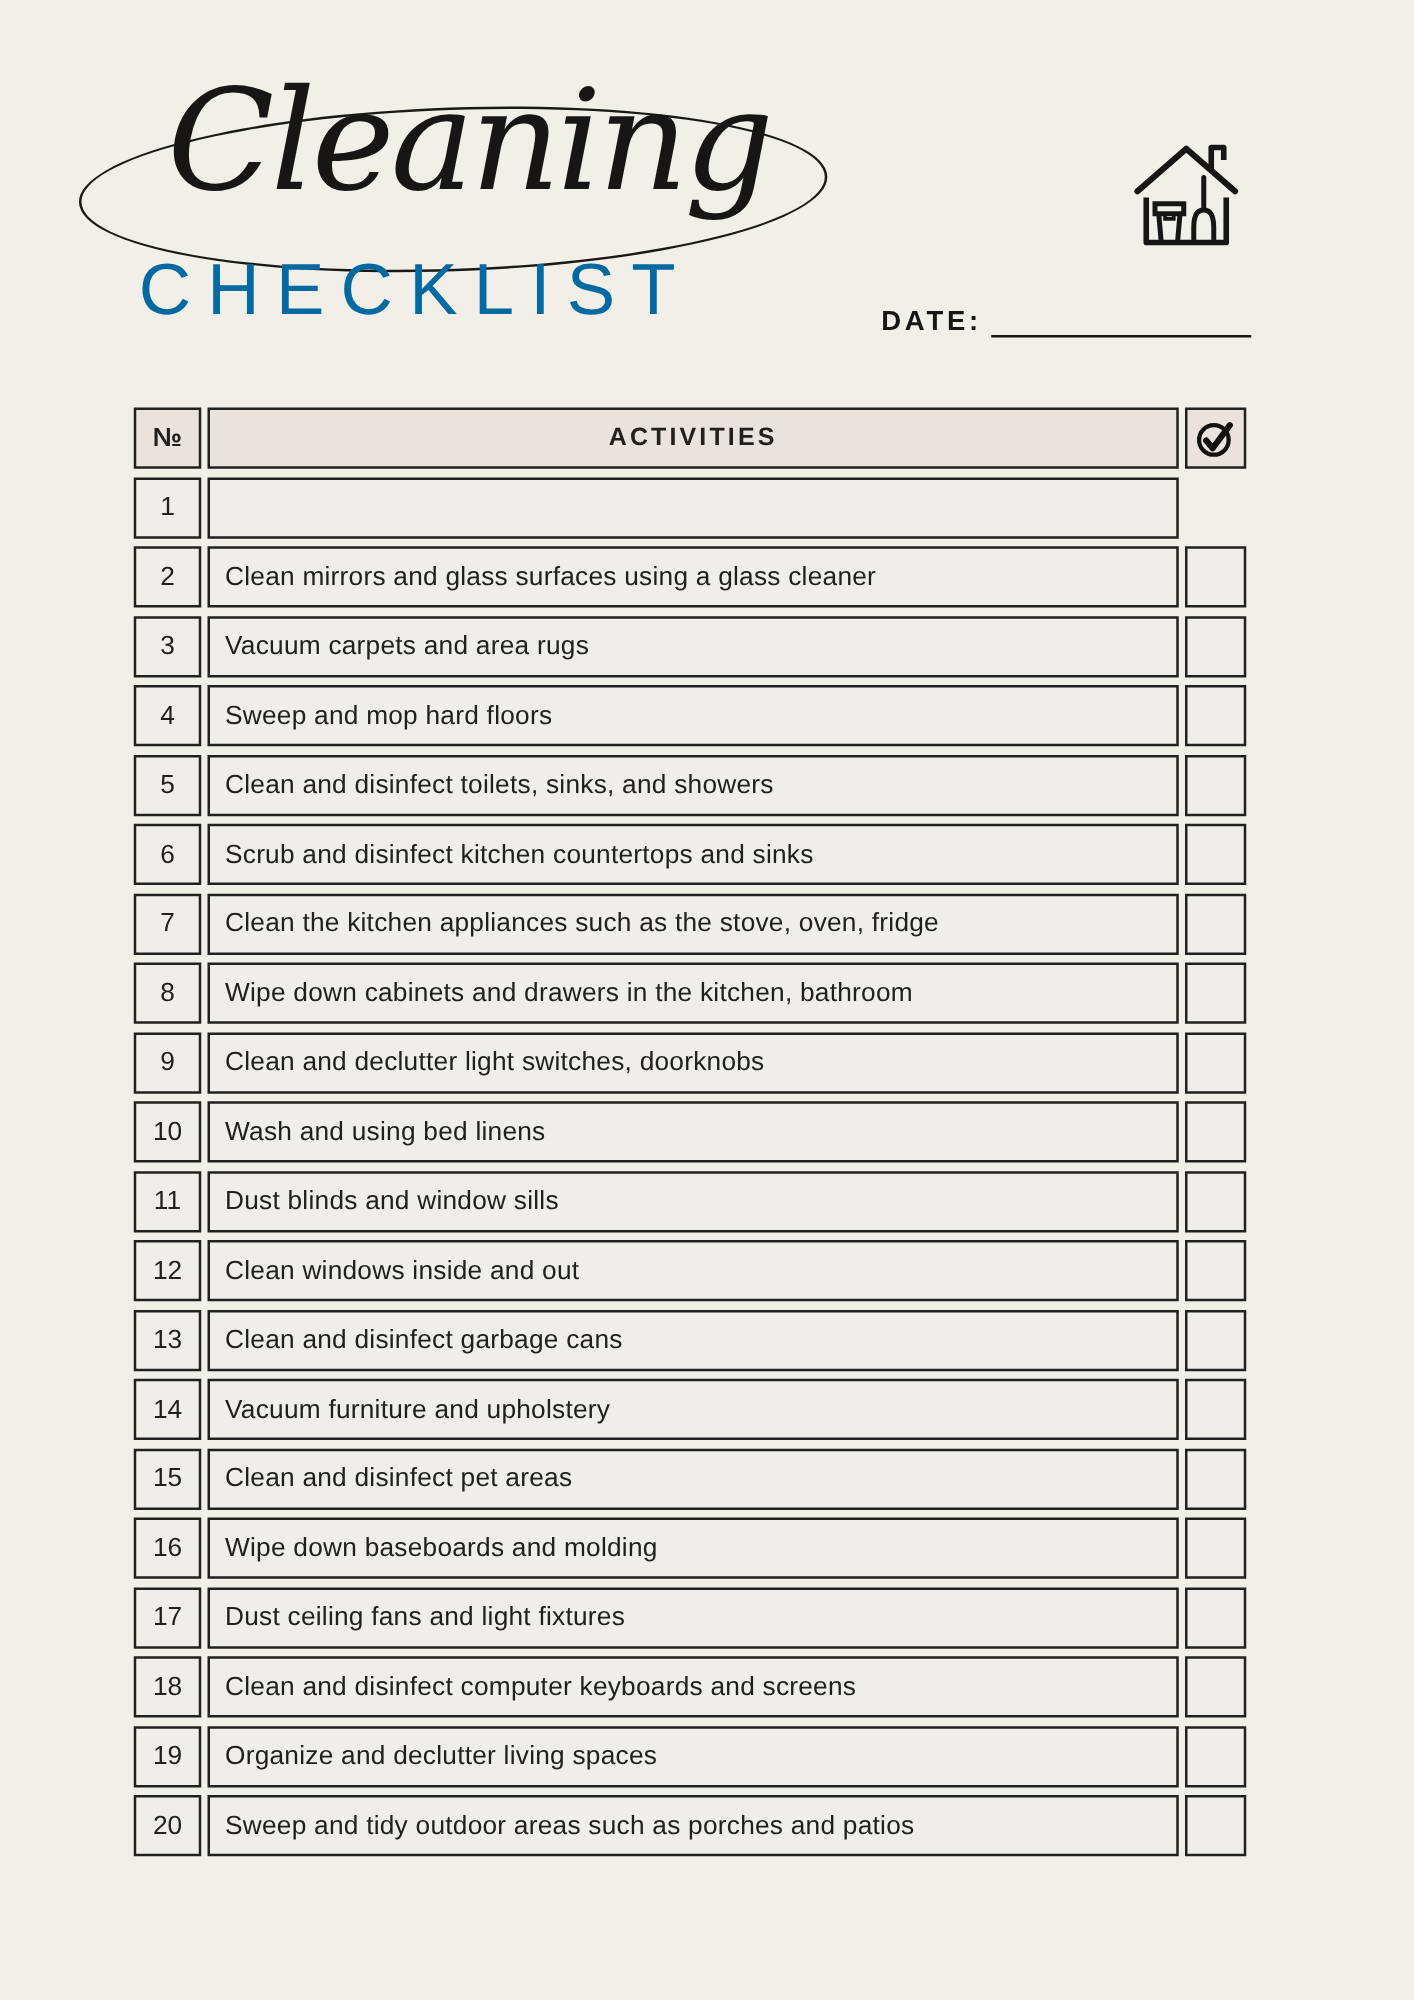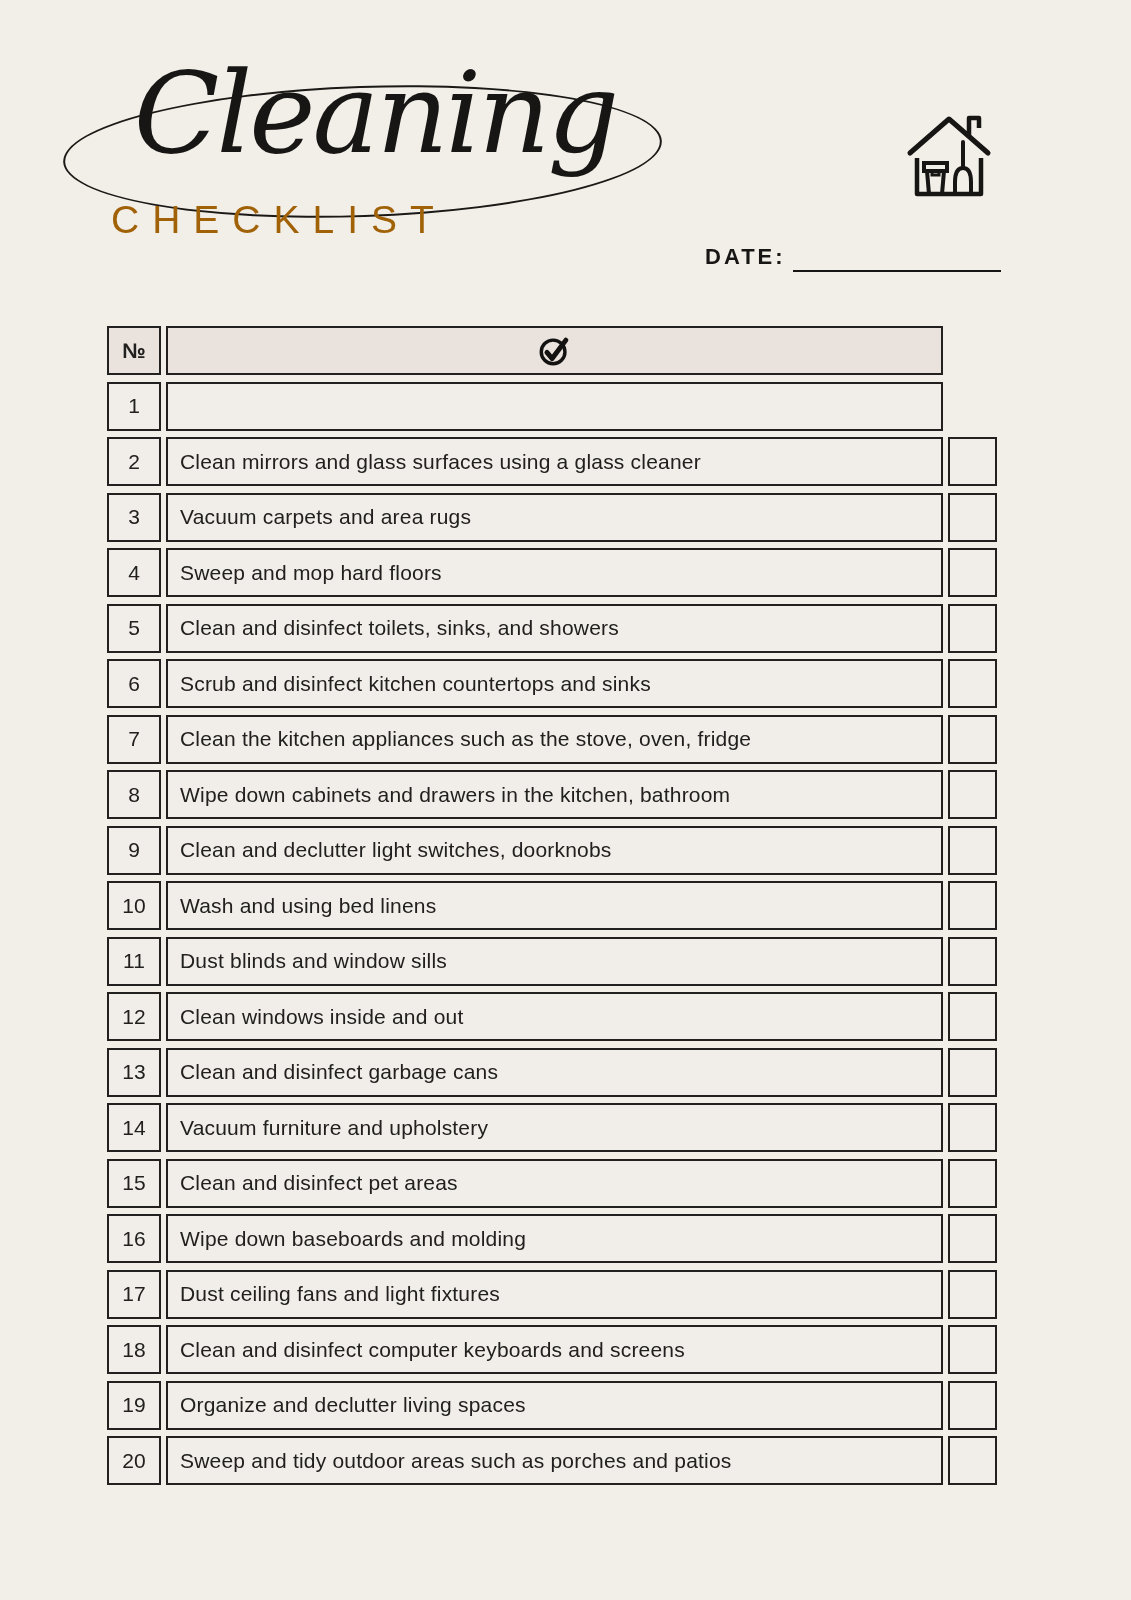--- a/index.html
+++ b/index.html
@@ -32,39 +32,38 @@
     font-style: italic;
     font-size: 112px;
     line-height: 1.1;
     letter-spacing: -3px;
     color: #181614;
     white-space: nowrap;
   }
   .subtitle {
     position: absolute;
     left: 111px; top: 198px;
-    font-size: 39px;
+    font-size: 58px;
     letter-spacing: 13px;
-    color: #a16207;
+    color: #0369a1;
     white-space: nowrap;
   }
 
   
   .house-icon {
     position: absolute;
     left: 903px; top: 106px;
   }
 
   
   .date-row {
     position: absolute;
     left: 705px; top: 242px;
     width: 296px;
     display: flex;
-    align-items: flex-end;
     gap: 7px;
   }
   .date-label {
     font-size: 22px;
     font-weight: bold;
     letter-spacing: 3px;
     color: #181614;
     line-height: 1.35;
   }
   .date-line {
@@ -138,20 +137,21 @@
   </svg>
 
   <div class="date-row">
     <span class="date-label">DATE:</span>
     <span class="date-line"></span>
   </div>
 
   <div class="table">
     <div class="t-row header">
       <div class="cell num">№</div>
+      <div class="cell activity">ACTIVITIES</div>
       <div class="cell checkbox">
         <svg width="36" height="36" viewBox="0 0 38 38" fill="none">
           <circle cx="17" cy="20" r="12.5" stroke="#141210" stroke-width="3.6"></circle>
           <path d="M10.5 20.5 L16 27 L30.5 7.5" stroke="#141210" stroke-width="5.2" stroke-linecap="round" stroke-linejoin="round"></path>
         </svg>
       </div>
     </div>
 
     <div class="t-row">
       <div class="cell num">1</div>

